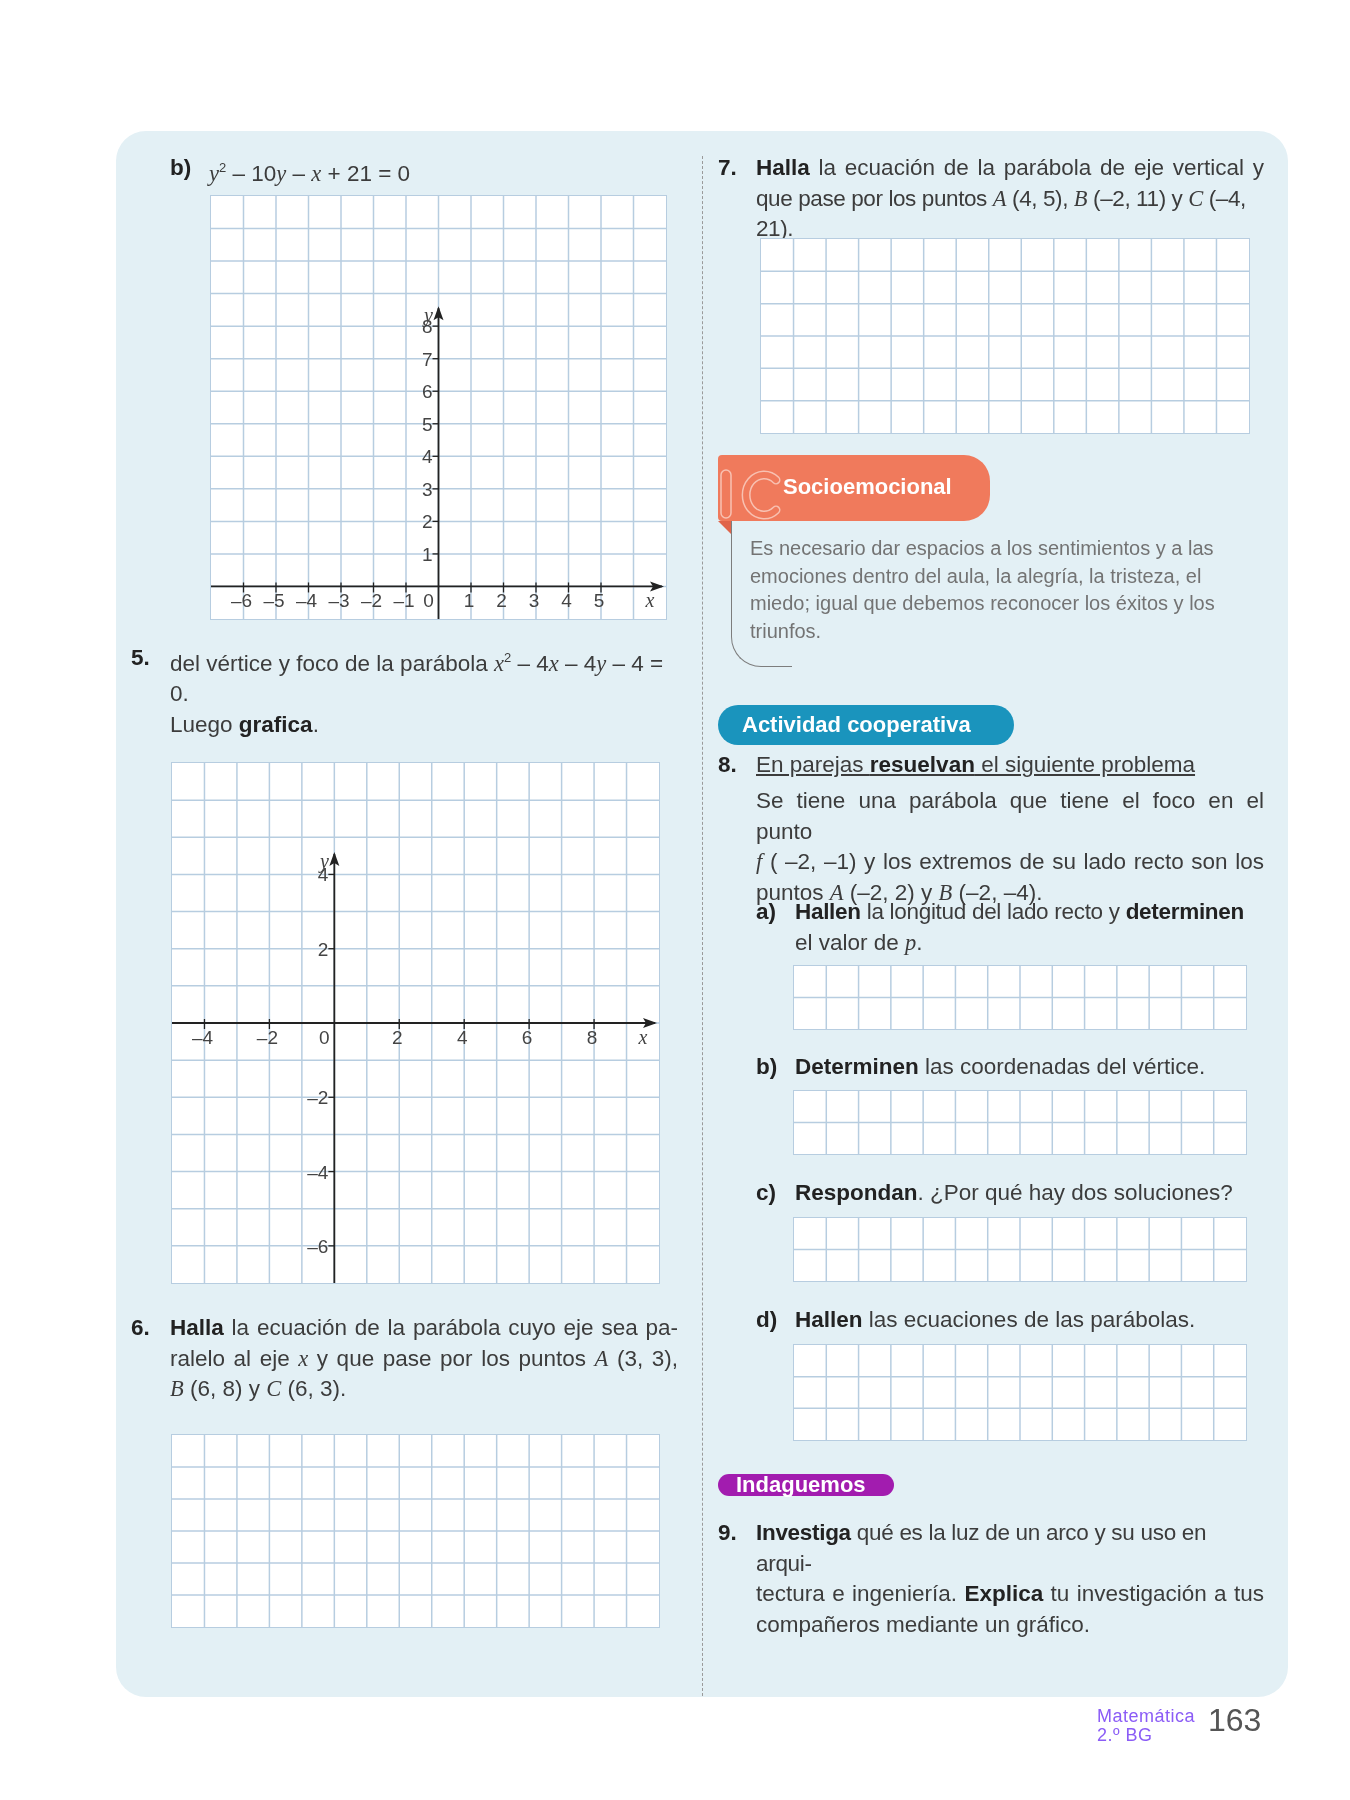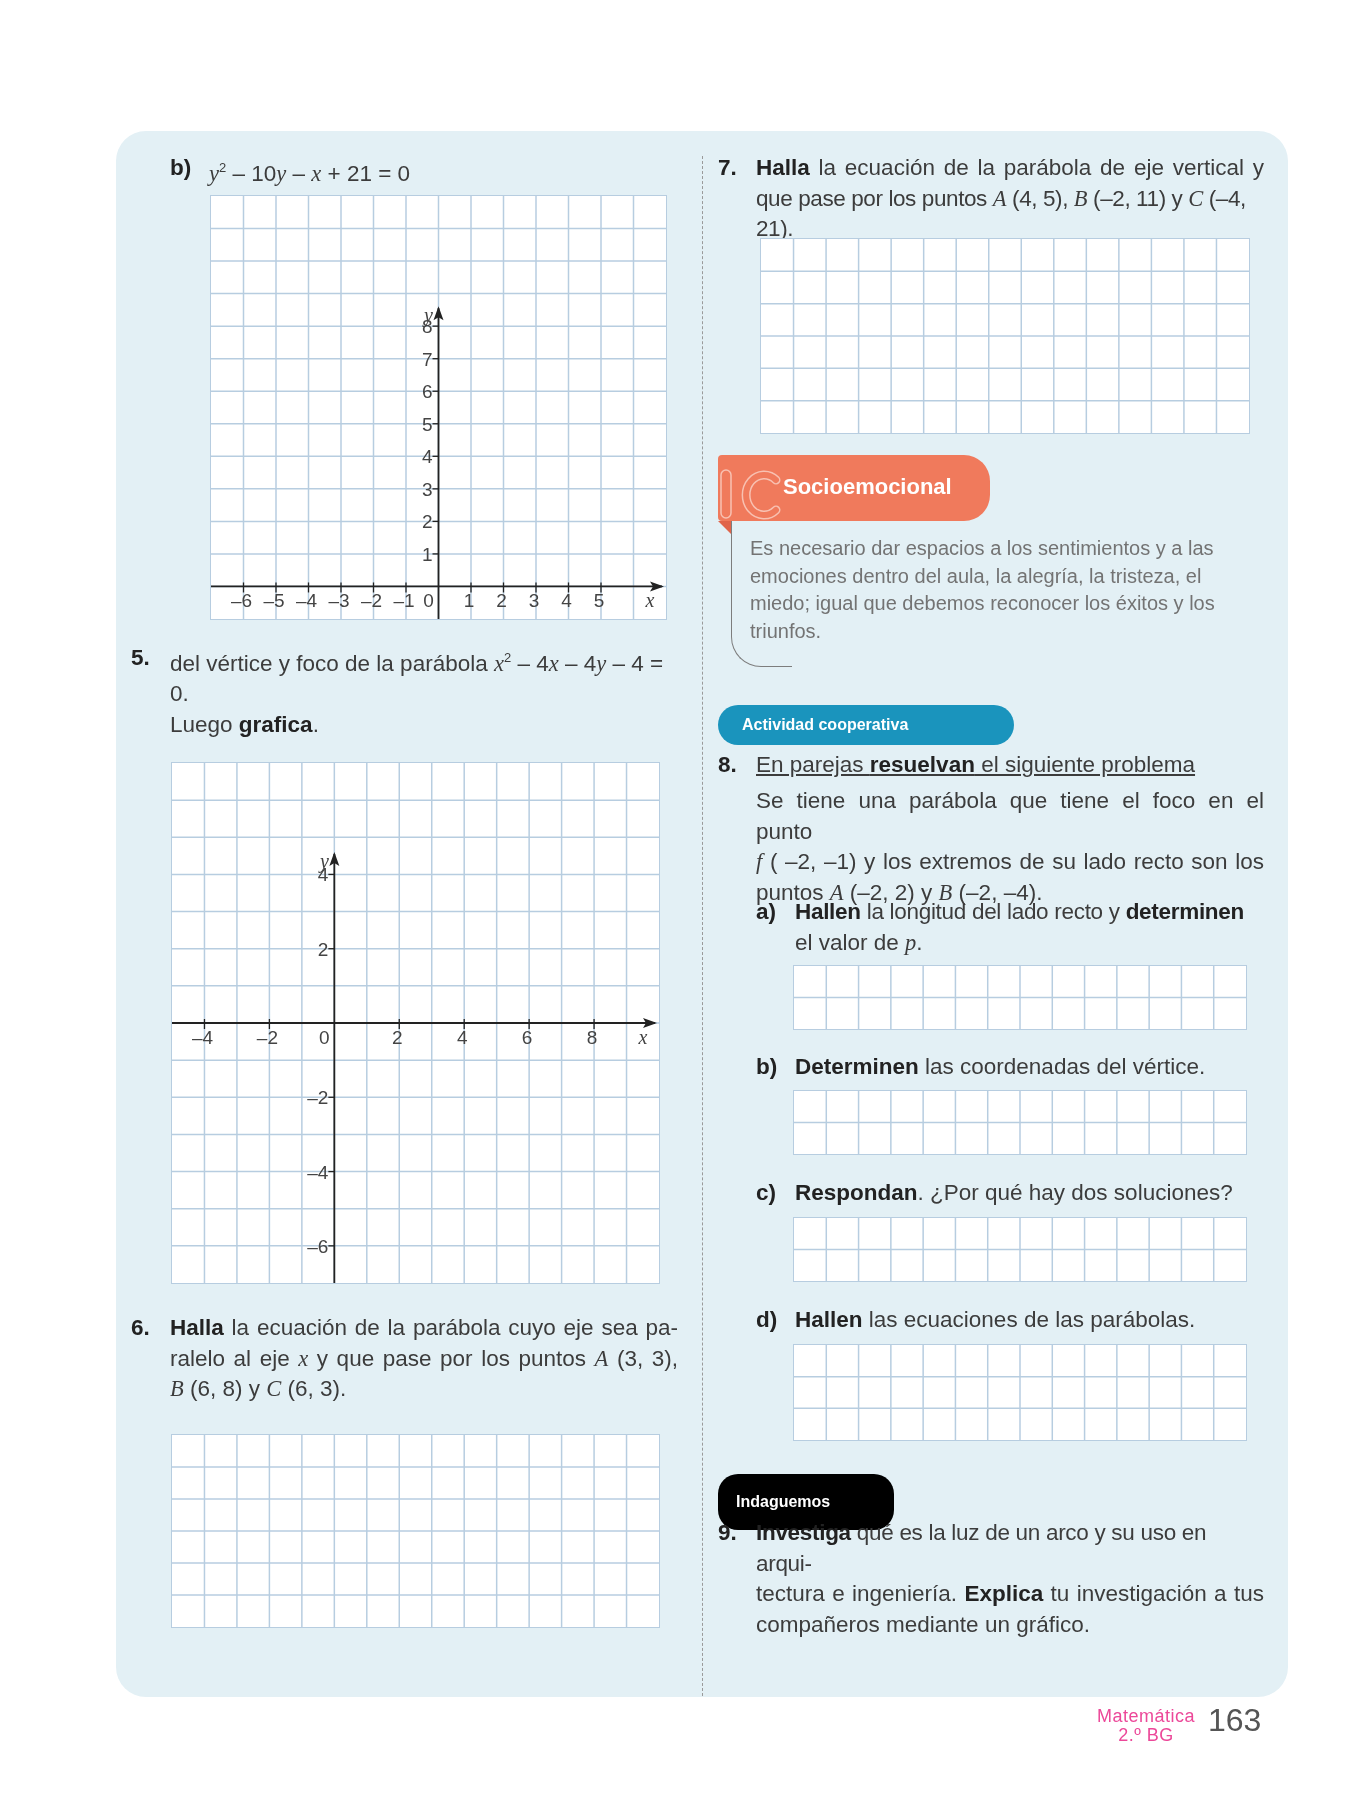--- a/index.html
+++ b/index.html
@@ -6,26 +6,26 @@
   body{width:1350px;height:1800px;position:relative;overflow:hidden;font-family:"Liberation Sans","DejaVu Sans",sans-serif;color:#3a3a3a;}
   .panel{position:absolute;left:116px;top:131px;width:1172px;height:1566px;background:#e3f0f5;border-radius:30px;}
   .divider{position:absolute;left:702px;top:156px;height:1540px;border-left:1.5px dashed #9a9a9a;}
   .txt{position:absolute;font-size:22.5px;line-height:30.5px;color:#3c3c3c;}
   .txt b{color:#222;font-weight:bold;}
   .num{position:absolute;font-size:22.5px;line-height:30.5px;font-weight:bold;color:#222;}
   .grid{position:absolute;background-color:#fff;border:1.5px solid #b7cde0;box-sizing:border-box;}
   .grid svg{position:absolute;left:0;top:0;}
   .axis-label{font-family:"Liberation Sans",sans-serif;font-size:19px;fill:#444;}
   .axis-var{font-family:"Liberation Serif",serif;font-style:italic;font-size:20px;fill:#444;}
-  .pill{position:absolute;color:#fff;font-weight:bold;font-size:16px;border-radius:20px;display:flex;align-items:center;}
+  .pill{position:absolute;color:#fff;font-weight:bold;font-size:22px;border-radius:20px;display:flex;align-items:center;}
   .socio-head{position:absolute;left:718px;top:455px;width:272px;height:66px;background:#f07a5c;border-radius:4px 26px 26px 4px;}
   .socio-title{position:absolute;left:783px;top:474px;color:#fff;font-weight:bold;font-size:22px;}
   .socio-body{position:absolute;left:750px;top:535px;width:500px;font-size:20px;line-height:27.5px;color:#737373;}
   .socio-line{position:absolute;left:731px;top:521px;width:60px;height:145px;border-left:1.5px solid #7d7d7d;border-bottom:1.5px solid #7d7d7d;border-bottom-left-radius:30px;}
-  .footer-subject{position:absolute;right:155px;top:1707px;text-align:center;font-size:18px;line-height:19px;color:#ec4899;letter-spacing:0.5px;}
+  .footer-subject{position:absolute;right:155px;top:1707px;text-align:left;font-size:18px;line-height:19px;color:#8b5cf6;letter-spacing:0.5px;}
   .footer-page{position:absolute;left:1208px;top:1702px;font-size:32px;font-weight:normal;color:#555;}
   i{font-family:"Liberation Serif",serif;font-style:italic;}
 </style>
 </head>
 <body>
 
 <div class="panel"></div>
 <div class="divider"></div>
 
 <div class="num" style="left:170px;top:153px;">b)</div>
@@ -340,21 +340,21 @@
       <line x1="290.57142857142856" y1="0" x2="290.57142857142856" y2="95" stroke="#b7cde0" stroke-width="1.5"></line>
       <line x1="322.85714285714283" y1="0" x2="322.85714285714283" y2="95" stroke="#b7cde0" stroke-width="1.5"></line>
       <line x1="355.1428571428571" y1="0" x2="355.1428571428571" y2="95" stroke="#b7cde0" stroke-width="1.5"></line>
       <line x1="387.42857142857144" y1="0" x2="387.42857142857144" y2="95" stroke="#b7cde0" stroke-width="1.5"></line>
       <line x1="419.7142857142857" y1="0" x2="419.7142857142857" y2="95" stroke="#b7cde0" stroke-width="1.5"></line>
       <line x1="0" y1="31.666666666666668" x2="452" y2="31.666666666666668" stroke="#b7cde0" stroke-width="1.5"></line>
       <line x1="0" y1="63.333333333333336" x2="452" y2="63.333333333333336" stroke="#b7cde0" stroke-width="1.5"></line>
     </svg>
   </div>
 
-<div class="pill" style="left:718px;top:1474px;width:176px;height:56px;background:#000000;padding-left:18px;box-sizing:border-box;">Indaguemos</div>
+<div class="pill" style="left:718px;top:1474px;width:176px;height:22px;background:#a21caf;padding-left:18px;box-sizing:border-box;">Indaguemos</div>
 
 <div class="num" style="left:718px;top:1518px;">9.</div>
 <div class="txt" style="left:756px;top:1518px;width:508px;">
   <div style="letter-spacing:-0.3px;"><b>Investiga</b><span> qué es la luz de un arco y su uso en arqui-</span></div>
   <div style="text-align:justify;text-align-last:justify;"><span>tectura e ingeniería. </span><b>Explica</b><span> tu investigación a tus</span></div>
   <div>compañeros mediante un gráfico.</div>
 </div>
 
 <div class="footer-subject">
   <div>Matemática</div>

